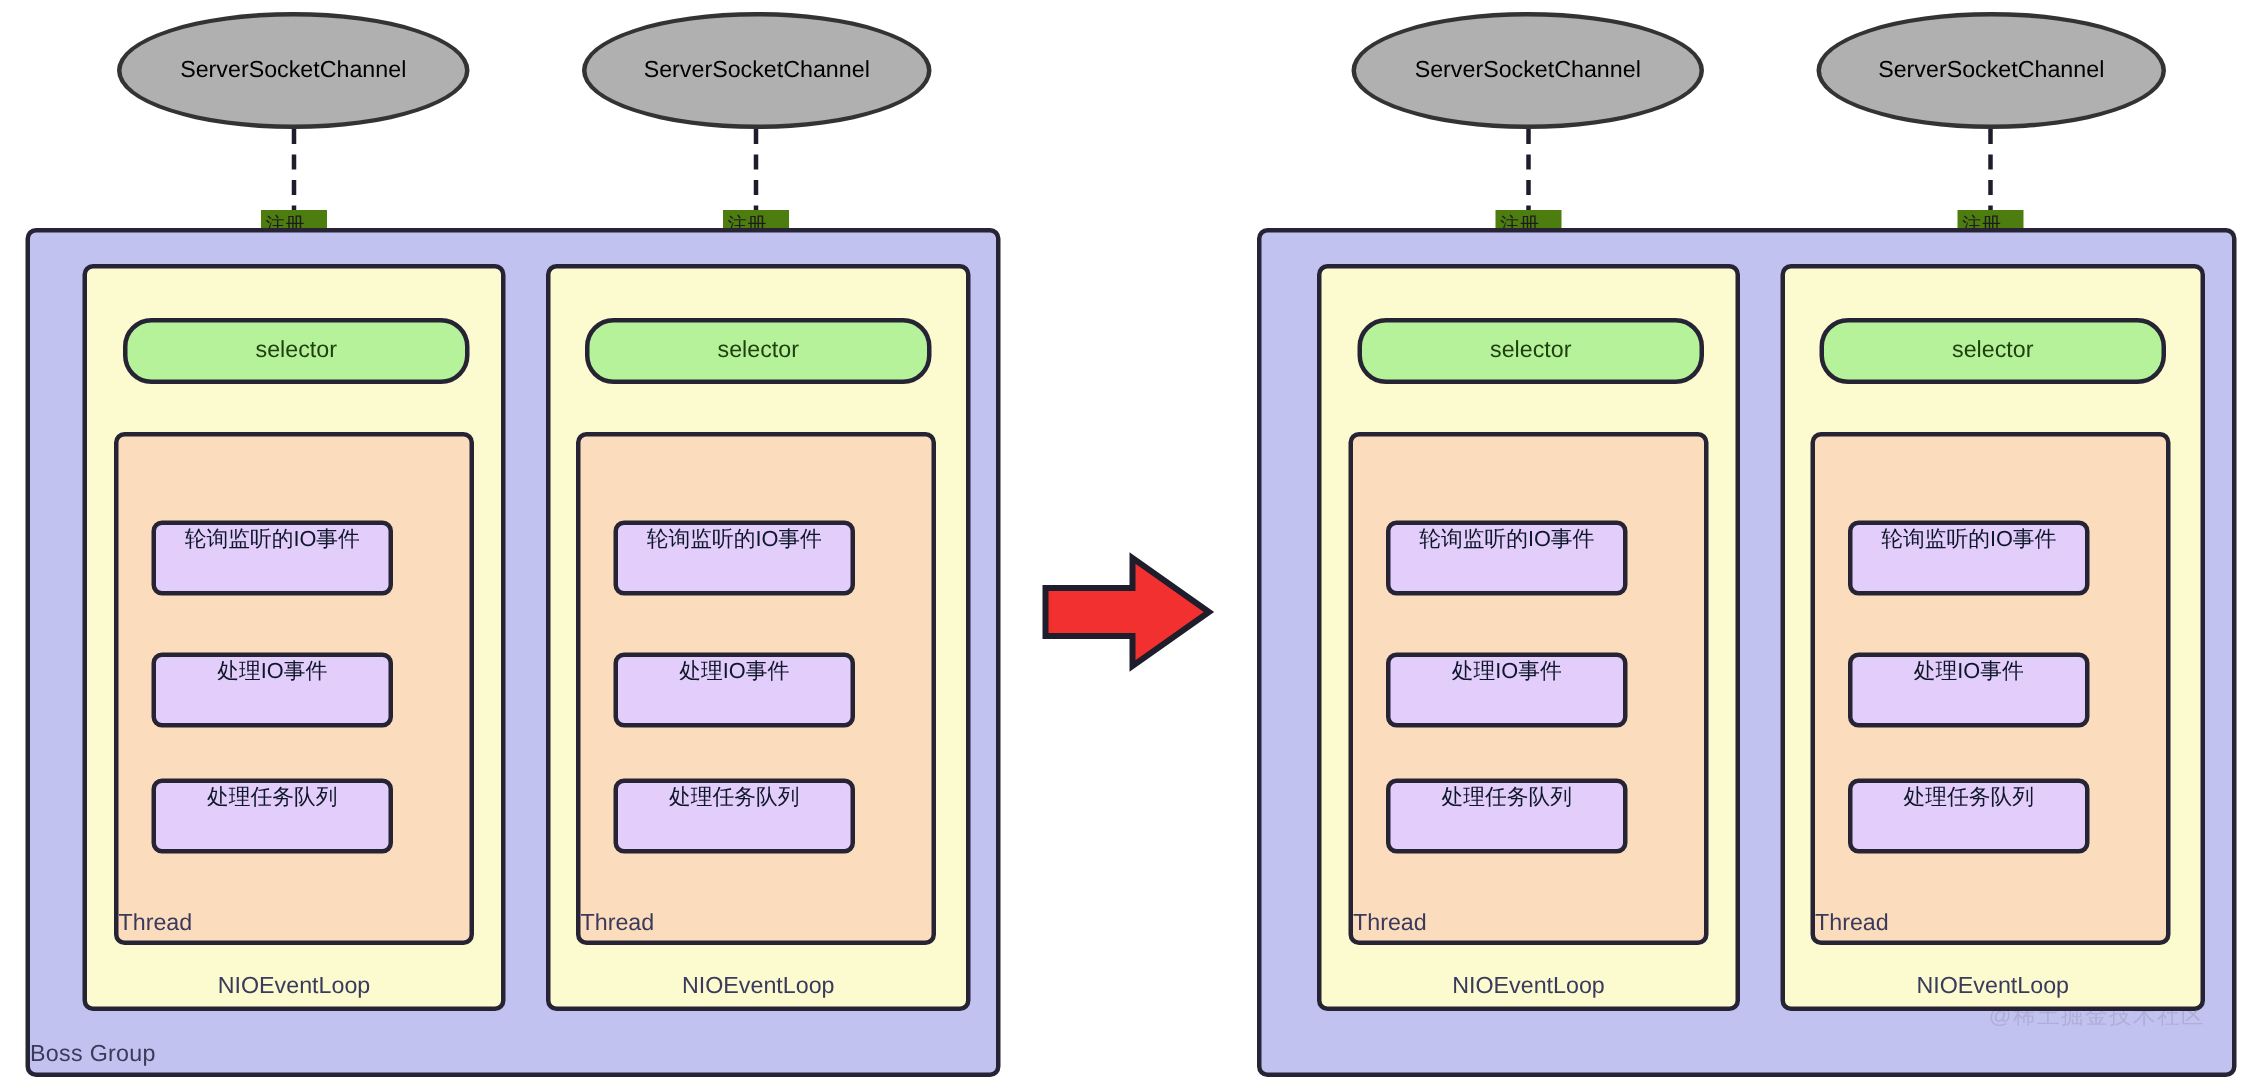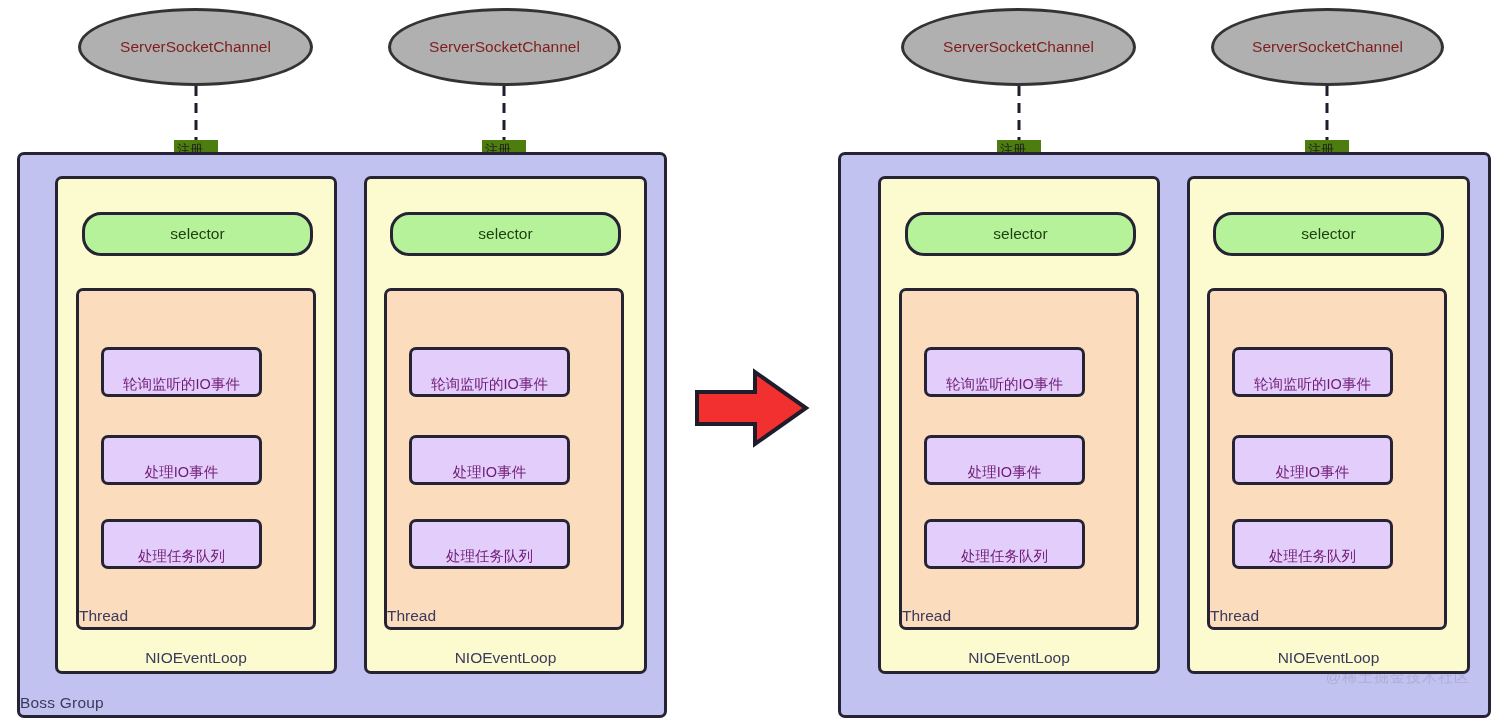--- a/index.html
+++ b/index.html
@@ -81,37 +81,37 @@
     font-size: 15.5px;
     color: #3a3a5c;
   }
 
   
   .step-box {
     background: #e2cdfb;
     border: 3px solid #262335;
     border-radius: 7px;
     display: flex;
-    align-items: flex-end;
+    align-items: flex-start;
     justify-content: center;
     font-size: 14.5px;
-    color: #701a75;
+    color: #0f172a;
     white-space: nowrap;
   }
 
   
   .channel-ellipse {
     background: #b0b0b0;
     border: 3px solid #333333;
     border-radius: 50%;
     display: flex;
     align-items: center;
     justify-content: center;
     font-size: 15.5px;
-    color: #7f1d1d;
+    color: #000000;
   }
 
   
   .register-label {
     background: #4d7c0f;
     font-size: 13px;
     color: #1d1d1d;
     line-height: 18px;
     padding: 1px 3px;
     white-space: nowrap;

